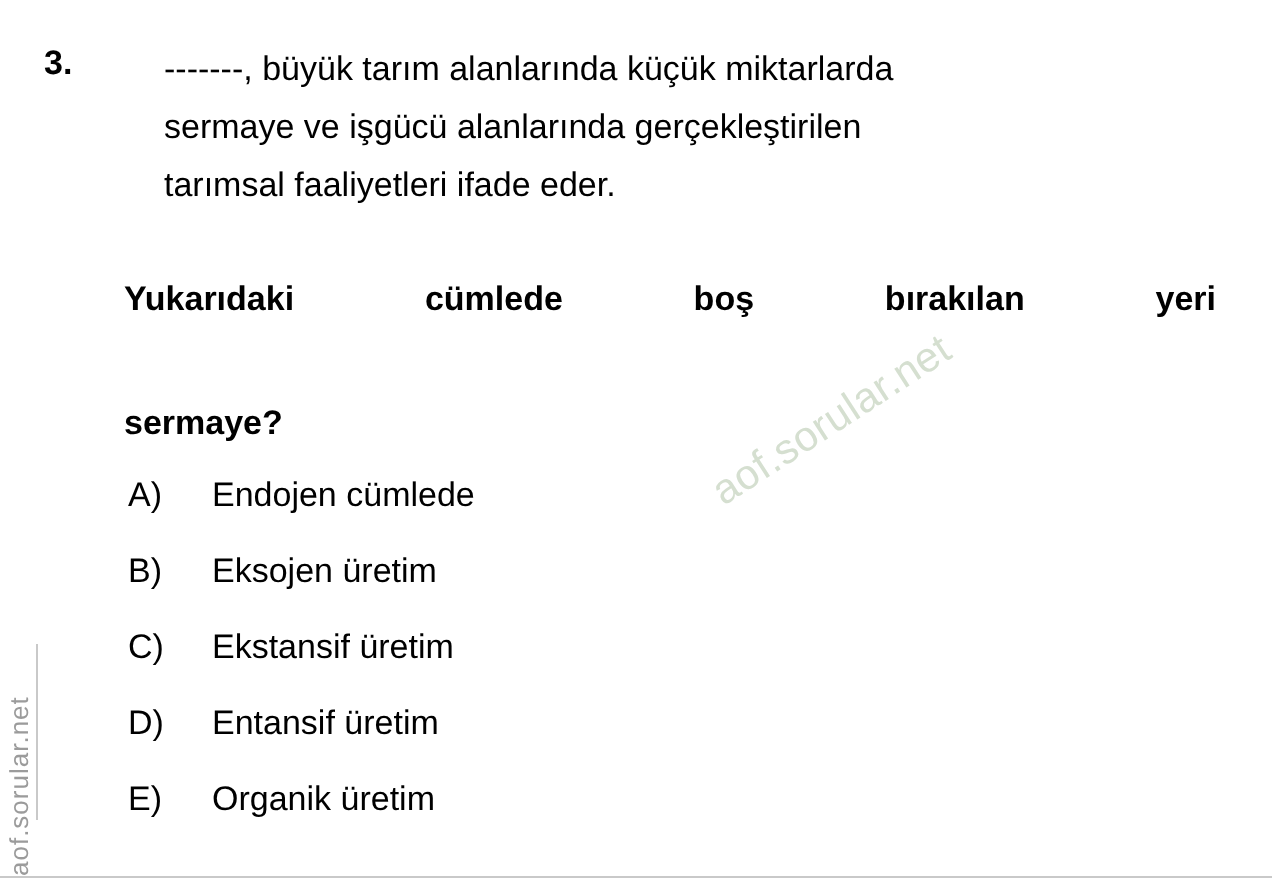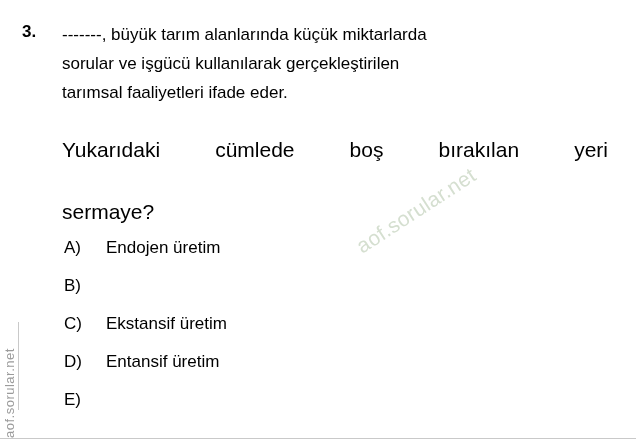--- a/index.html
+++ b/index.html
@@ -82,28 +82,29 @@
     left: 62px;
     top: 20px;
     width: 548px;
     font-size: 17px;
     line-height: 29px;
     text-align: justify;
     text-justify: inter-word;
   }
   .q-body .line {
     display: block;
+    margin-left: 20px;
   }
   .q-stem {
     position: absolute;
     left: 62px;
     top: 134px;
     width: 546px;
-    font-size: 21px;
-    font-weight: normal;
+    font-size: 17px;
+    font-weight: bold;
     line-height: 31px;
   }
   .q-stem .jline {
     display: block;
     text-align: justify;
   }
   .q-stem .jline::after {
     content: "";
     display: inline-block;
     width: 100%;
@@ -133,47 +134,49 @@
 </style>
 </head>
 <body>
 
 <div class="page">
 
   <div class="q-number">3.</div>
 
   <div class="q-body">
     <span class="line">-------, büyük tarım alanlarında küçük miktarlarda</span>
-    <span class="line">sorular ve işgücü kullanılarak gerçekleştirilen</span>
+    <span class="line">sermaye ve işgücü alanlarında gerçekleştirilen</span>
     <span class="line">tarımsal faaliyetleri ifade eder.</span>
   </div>
 
   <div class="q-stem">
     <span class="jline">Yukarıdaki cümlede boş bırakılan yeri</span>
     <span class="jline last">sermaye?</span>
   </div>
 
   <div class="options">
     <div class="option">
       <span class="opt-letter">A)</span>
-      <span class="opt-text">Endojen üretim</span>
+      <span class="opt-text">Endojen cümlede</span>
     </div>
     <div class="option">
       <span class="opt-letter">B)</span>
+      <span class="opt-text">Eksojen üretim</span>
     </div>
     <div class="option">
       <span class="opt-letter">C)</span>
       <span class="opt-text">Ekstansif üretim</span>
     </div>
     <div class="option">
       <span class="opt-letter">D)</span>
       <span class="opt-text">Entansif üretim</span>
     </div>
     <div class="option">
       <span class="opt-letter">E)</span>
+      <span class="opt-text">Organik üretim</span>
     </div>
   </div>
 
   <div class="diag-watermark">aof.sorular.net</div>
 
   <div class="side-rule"></div>
   <div class="side-watermark">aof.sorular.net</div>
   <div class="bottom-rule"></div>
 
 </div>

